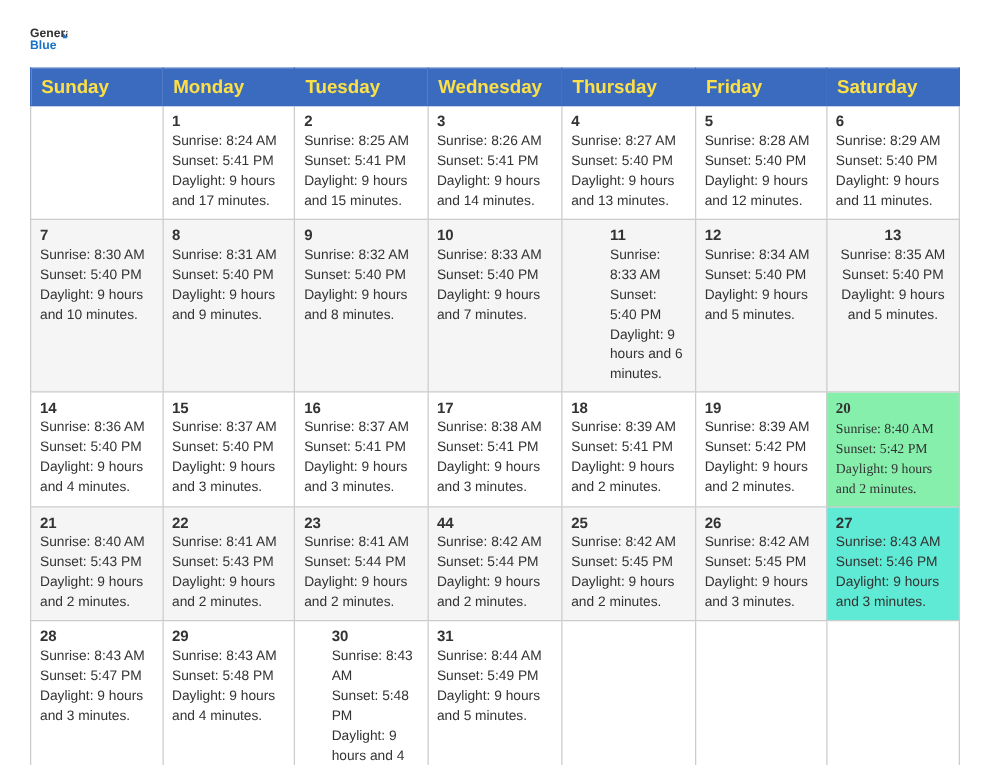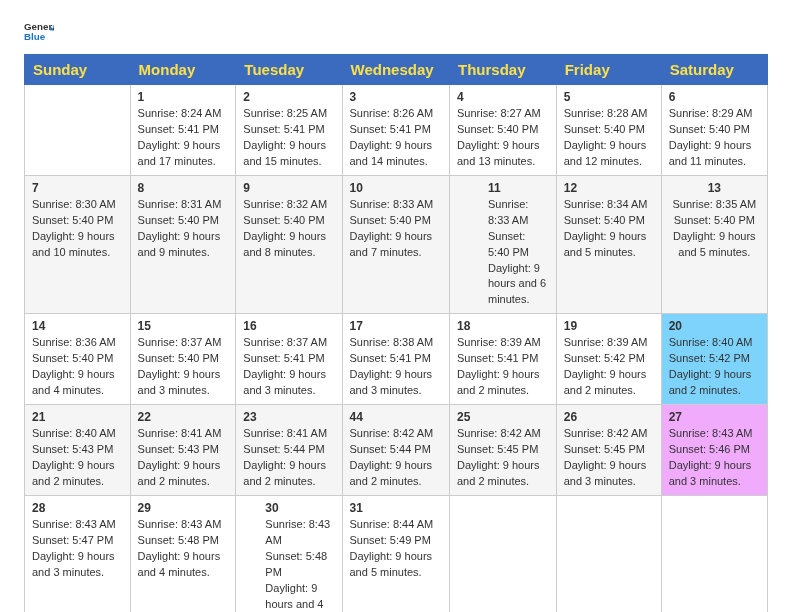--- a/index.html
+++ b/index.html
@@ -188,21 +188,21 @@
           <div class="day-info">Sunrise: 8:38 AM<br>Sunset: 5:41 PM<br>Daylight: 9 hours and 3 minutes.</div>
         </td>
         <td style="background: rgb(255, 255, 255);">
           <span class="day-number">18</span>
           <div class="day-info">Sunrise: 8:39 AM<br>Sunset: 5:41 PM<br>Daylight: 9 hours and 2 minutes.</div>
         </td>
         <td style="background: rgb(255, 255, 255);">
           <span class="day-number">19</span>
           <div class="day-info">Sunrise: 8:39 AM<br>Sunset: 5:42 PM<br>Daylight: 9 hours and 2 minutes.</div>
         </td>
-        <td style="background: #7dd3fc;">
+        <td style="background: #86efac; font-family: Liberation Serif, serif;">
           <span class="day-number">20</span>
           <div class="day-info">Sunrise: 8:40 AM<br>Sunset: 5:42 PM<br>Daylight: 9 hours and 2 minutes.</div>
         </td>
       </tr>
       <tr>
         <td style="background: rgb(245, 245, 245);">
           <span class="day-number">21</span>
           <div class="day-info">Sunrise: 8:40 AM<br>Sunset: 5:43 PM<br>Daylight: 9 hours and 2 minutes.</div>
         </td>
         <td style="background: rgb(245, 245, 245);">
@@ -218,21 +218,21 @@
           <div class="day-info">Sunrise: 8:42 AM<br>Sunset: 5:44 PM<br>Daylight: 9 hours and 2 minutes.</div>
         </td>
         <td style="background: rgb(245, 245, 245);">
           <span class="day-number">25</span>
           <div class="day-info">Sunrise: 8:42 AM<br>Sunset: 5:45 PM<br>Daylight: 9 hours and 2 minutes.</div>
         </td>
         <td style="background: rgb(245, 245, 245);">
           <span class="day-number">26</span>
           <div class="day-info">Sunrise: 8:42 AM<br>Sunset: 5:45 PM<br>Daylight: 9 hours and 3 minutes.</div>
         </td>
-        <td style="background: #f0abfc;">
+        <td style="background: #5eead4;">
           <span class="day-number">27</span>
           <div class="day-info">Sunrise: 8:43 AM<br>Sunset: 5:46 PM<br>Daylight: 9 hours and 3 minutes.</div>
         </td>
       </tr>
       <tr>
         <td style="background: rgb(255, 255, 255);">
           <span class="day-number">28</span>
           <div class="day-info">Sunrise: 8:43 AM<br>Sunset: 5:47 PM<br>Daylight: 9 hours and 3 minutes.</div>
         </td>
         <td style="background: rgb(255, 255, 255);">

